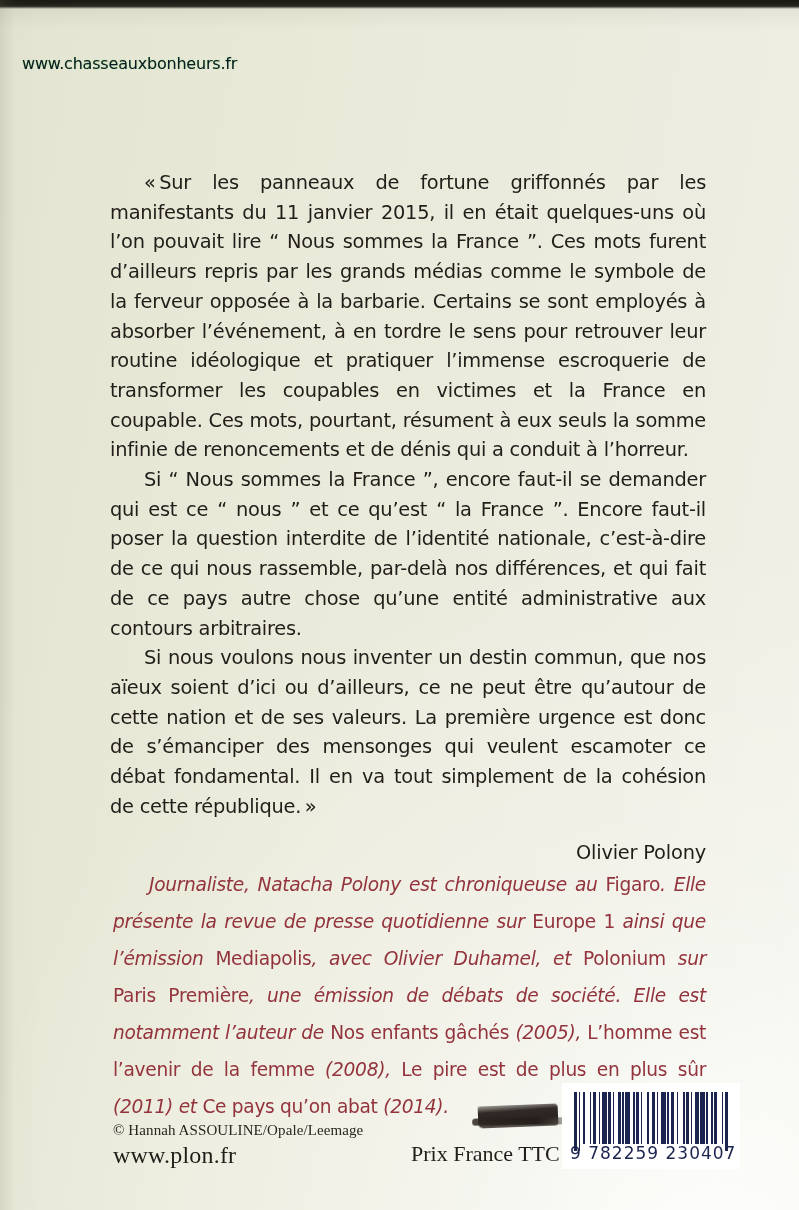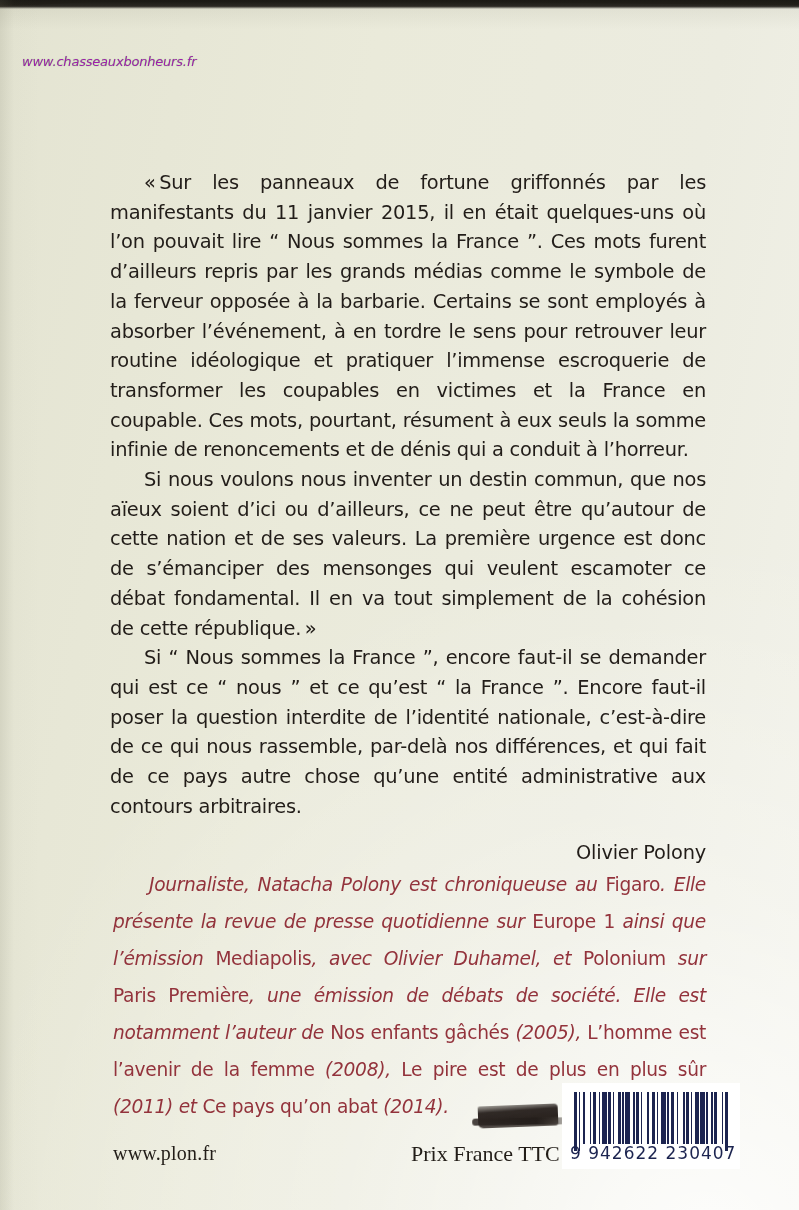--- a/index.html
+++ b/index.html
@@ -45,27 +45,26 @@
     left: 0; top: 0;
     width: 100%;
     height: 9px;
     background: linear-gradient(180deg, #100f0c 0%, #272420 70%, rgba(210,208,190,0) 100%);
   }
 
   .watermark {
     position: absolute;
     left: 22px;
     top: 54px;
-    font-size: 13px;
+    font-size: 16px;
     letter-spacing: -0.2px;
-    color: #a21caf;
+    color: #0f172a;
     text-shadow: 0 0 1px rgba(40,220,20,0.6);
     font-family: "DejaVu Sans", sans-serif;
     white-space: nowrap;
-    font-style: italic;
   }
 
   .title-block {
     position: absolute;
     left: 0;
     top: 46px;
     width: 100%;
     text-align: center;
   }
   .title-line1 {
@@ -138,21 +137,21 @@
     font-size: 15px;
     color: #2b2620;
     letter-spacing: 0.1px;
     white-space: nowrap;
   }
   .footer-url {
     position: absolute;
     left: 113px;
     top: 1142px;
     font-family: "Liberation Serif", serif;
-    font-size: 20px;
+    font-size: 24px;
     color: #221d18;
     letter-spacing: 0.2px;
     white-space: nowrap;
   }
 
   .price-label {
     position: absolute;
     left: 411px;
     top: 1141px;
     font-family: "Liberation Serif", serif;
@@ -223,29 +222,30 @@
   <div class="paper-base"></div>
   <div class="top-edge-2"></div>
   <div class="top-edge"></div>
   <div class="paper-vignette"></div>
 
   <div class="watermark">www.chasseauxbonheurs.fr</div>
 
 
   <div class="quote-block">
     <p>« Sur les panneaux de fortune griffonnés par les manifestants du 11 janvier 2015, il en était quelques-uns où l’on pouvait lire “ Nous sommes la France ”. Ces mots furent d’ailleurs repris par les grands médias comme le symbole de la ferveur opposée à la barbarie. Certains se sont employés à absorber l’événement, à en tordre le sens pour retrouver leur routine idéologique et pratiquer l’immense escroquerie de transformer les coupables en victimes et la France en coupable. Ces mots, pourtant, résument à eux seuls la somme infinie de renoncements et de dénis qui a conduit à l’horreur.</p>
+    <p>Si “ Nous sommes la France ”, encore faut-il se demander qui est ce “ nous ” et ce qu’est “ la France ”. Encore faut-il poser la question interdite de l’identité nationale, c’est-à-dire de ce qui nous rassemble, par-delà nos différences, et qui fait de ce pays autre chose qu’une entité administrative aux contours arbitraires.</p>
     <p>Si nous voulons nous inventer un destin commun, que nos aïeux soient d’ici ou d’ailleurs, ce ne peut être qu’autour de cette nation et de ses valeurs. La première urgence est donc de s’émanciper des mensonges qui veulent escamoter ce débat fondamental. Il en va tout simplement de la cohésion de cette république. »</p>
-    <p>Si “ Nous sommes la France ”, encore faut-il se demander qui est ce “ nous ” et ce qu’est “ la France ”. Encore faut-il poser la question interdite de l’identité nationale, c’est-à-dire de ce qui nous rassemble, par-delà nos différences, et qui fait de ce pays autre chose qu’une entité administrative aux contours arbitraires.</p>
     <div class="signature">Olivier Polony</div>
   </div>
 
   <div class="bio-block">
     <p id="bio-paragraph"><span>Journaliste, Natacha Polony est chroniqueuse au </span><span class="up">Figaro</span><span>. Elle présente la revue de presse quotidienne sur </span><span class="up">Europe 1</span><span> ainsi que l’émission </span><span class="up">Mediapolis</span><span>, avec Olivier Duhamel, et </span><span class="up">Polonium</span><span> sur </span><span class="up">Paris Première</span><span>, une émission de débats de société. Elle est notamment l’auteur de </span><span class="up">Nos enfants gâchés</span><span> (2005), </span><span class="up">L’homme est l’avenir de la femme</span><span> (2008), </span><span class="up">Le pire est de plus en plus sûr</span><span> (2011) et </span><span class="up">Ce pays qu’on abat</span><span> (2014).</span></p>
   </div>
 
+  <div class="footer-credit">© Hannah ASSOULINE/Opale/Leemage</div>
   <div class="footer-url">www.plon.fr</div>
 
   <div class="price-label">Prix France TTC</div>
   <div class="price-redaction"></div>
 
   <div class="barcode-box">
     <div class="barcode-bars" id="barcode-bars">
         <span style="width: 3.24px; background: rgb(28, 36, 80); margin-bottom: -7px;"></span>
         <span style="width: 1.62px; background: transparent;"></span>
         <span style="width: 1.62px; background: rgb(28, 36, 80); margin-bottom: -7px;"></span>
@@ -304,16 +304,16 @@
         <span style="width: 3.24px; background: transparent;"></span>
         <span style="width: 1.62px; background: rgb(28, 36, 80); margin-bottom: 0px;"></span>
         <span style="width: 1.62px; background: transparent;"></span>
         <span style="width: 3.24px; background: rgb(28, 36, 80); margin-bottom: 0px;"></span>
         <span style="width: 4.86px; background: transparent;"></span>
         <span style="width: 1.62px; background: rgb(28, 36, 80); margin-bottom: 0px;"></span>
         <span style="width: 1.62px; background: transparent;"></span>
         <span style="width: 3.24px; background: rgb(28, 36, 80); margin-bottom: -7px;"></span>
         <span style="width: 1.62px; background: transparent;"></span>
       </div>
-    <div class="barcode-digits">9 942622 230407</div>
+    <div class="barcode-digits">9 782259 230407</div>
   </div>
 
 </div>
 
 </body></html>

